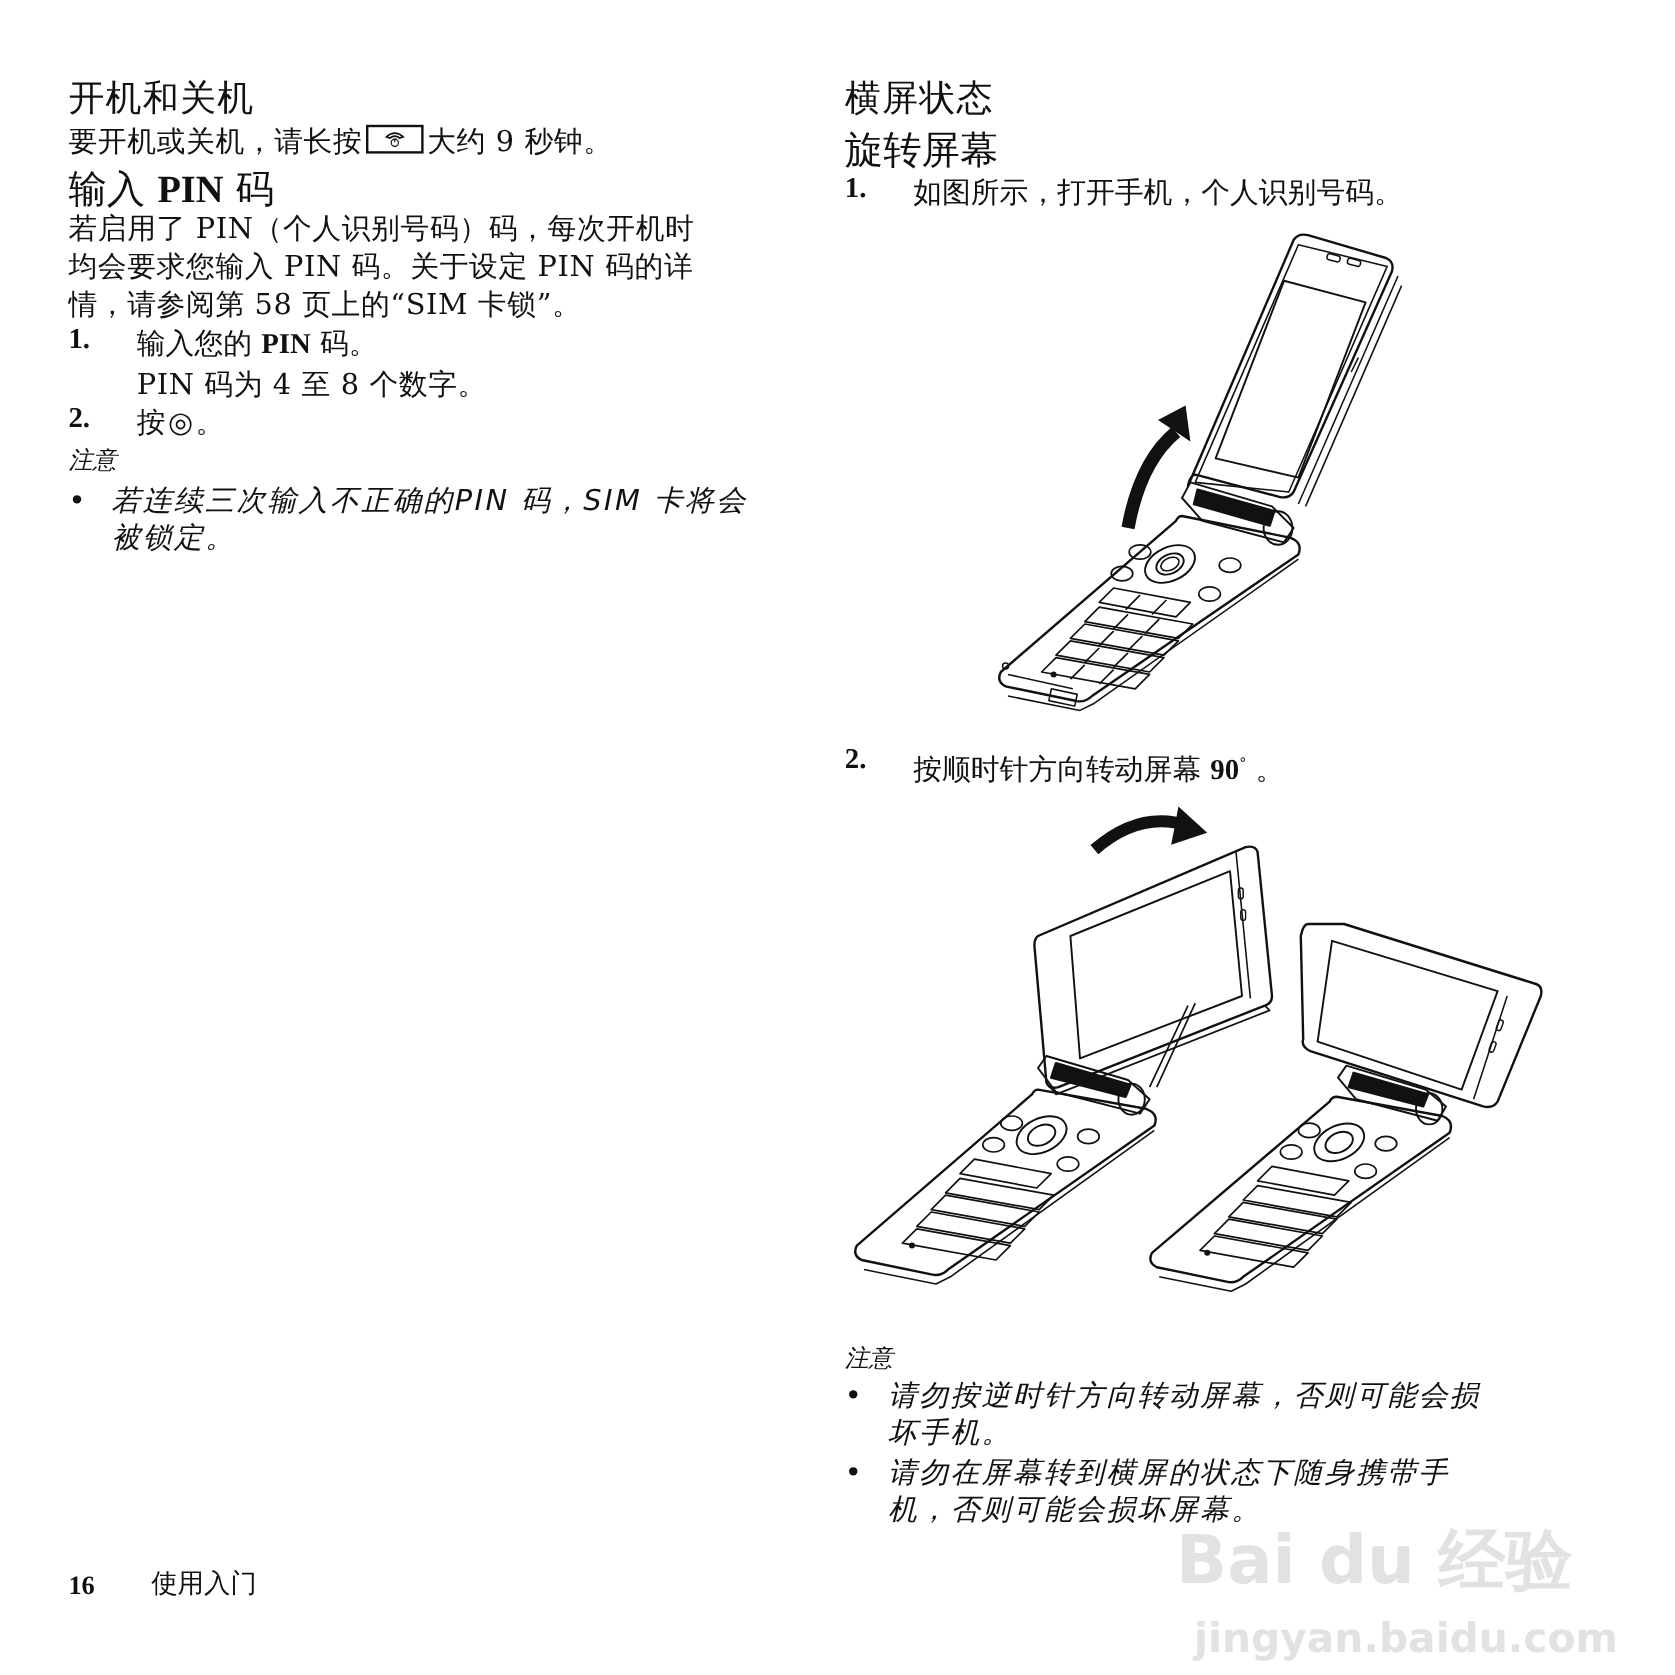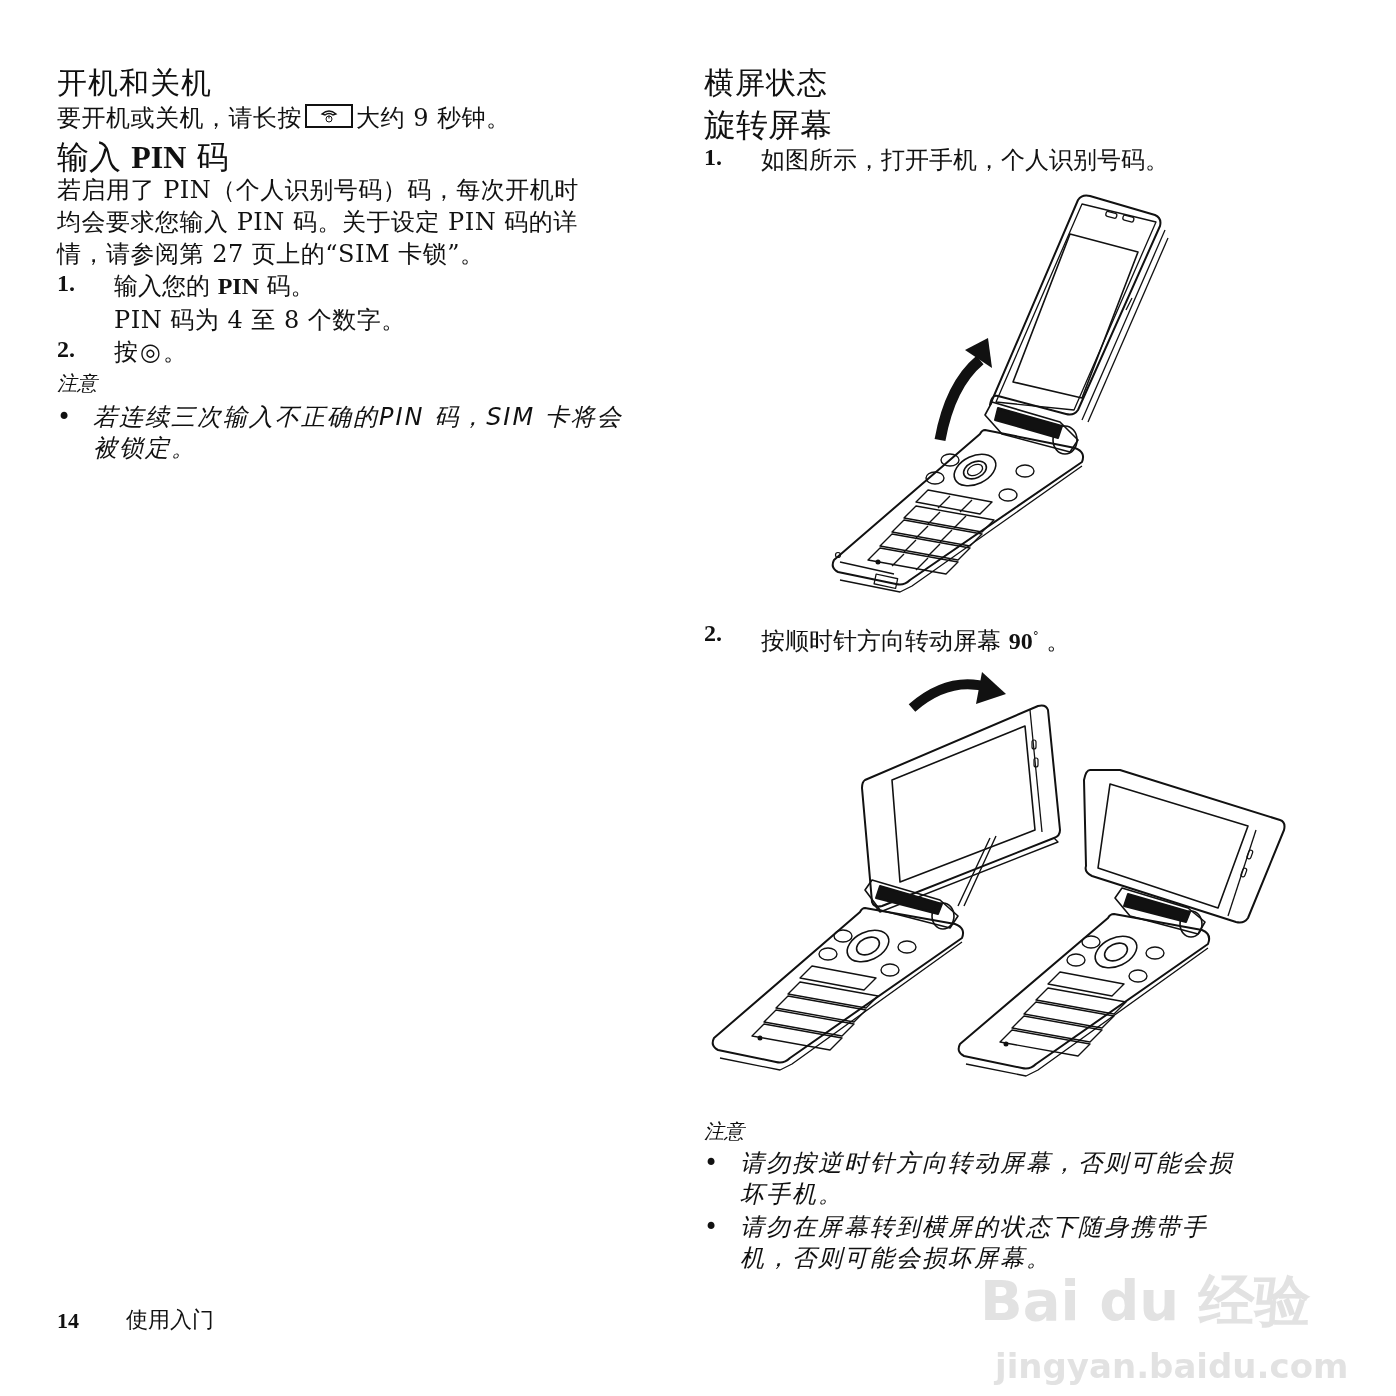--- a/index.html
+++ b/index.html
@@ -34,21 +34,21 @@
       </svg></span><span>大约 9 秒钟。</span>
 </div>
 
 <div class="abs h2" style="left:57px; top:142px;">
   <span>输入 </span><b>PIN</b><span> 码</span>
 </div>
 
 <div class="abs body" style="left:57px; top:174px; width:600px;">
   <div>若启用了 PIN（个人识别号码）码，每次开机时</div>
   <div>均会要求您输入 PIN 码。关于设定 PIN 码的详</div>
-  <div>情，请参阅第 27 页上的“SIM 卡锁”。</div>
+  <div>情，请参阅第 58 页上的“SIM 卡锁”。</div>
 </div>
 
 <div class="abs" style="left:57px; top:270px;">
   <span class="num">1.</span>
   <span class="step" style="position:absolute; left:57px; top:0; white-space:nowrap;"><span>输入您的 </span><b style="font-family:'Liberation Serif',serif;">PIN</b><span> 码。</span></span>
 </div>
 <div class="abs body" style="left:114px; top:304px; white-space:nowrap;">PIN 码为 4 至 8 个数字。</div>
 
 <div class="abs" style="left:57px; top:336px;">
   <span class="num">2.</span>
@@ -196,14 +196,14 @@
 </div>
 <div class="abs note-item" style="left:704px; top:1212px; width:620px;">
   <span class="bullet">•</span>
   <div style="padding-left:36px;">请勿在屏幕转到横屏的状态下随身携带手</div>
   <div style="padding-left:36px;">机，否则可能会损坏屏幕。</div>
 </div>
 
 <div class="abs wm" style="left:980px; top:1225px; font-size:56px; line-height:56px; opacity:0.75;">Bai du 经验</div>
 <div class="abs wm" style="left:995px; top:1300px; font-size:34px; line-height:36px; opacity:0.75;">jingyan.baidu.com</div>
 
-<div class="abs footer-num" style="left:57px; top:1308px;">14</div>
+<div class="abs footer-num" style="left:57px; top:1308px;">16</div>
 <div class="abs footer-txt" style="left:126px; top:1305px;">使用入门</div>
 
 </body></html>

